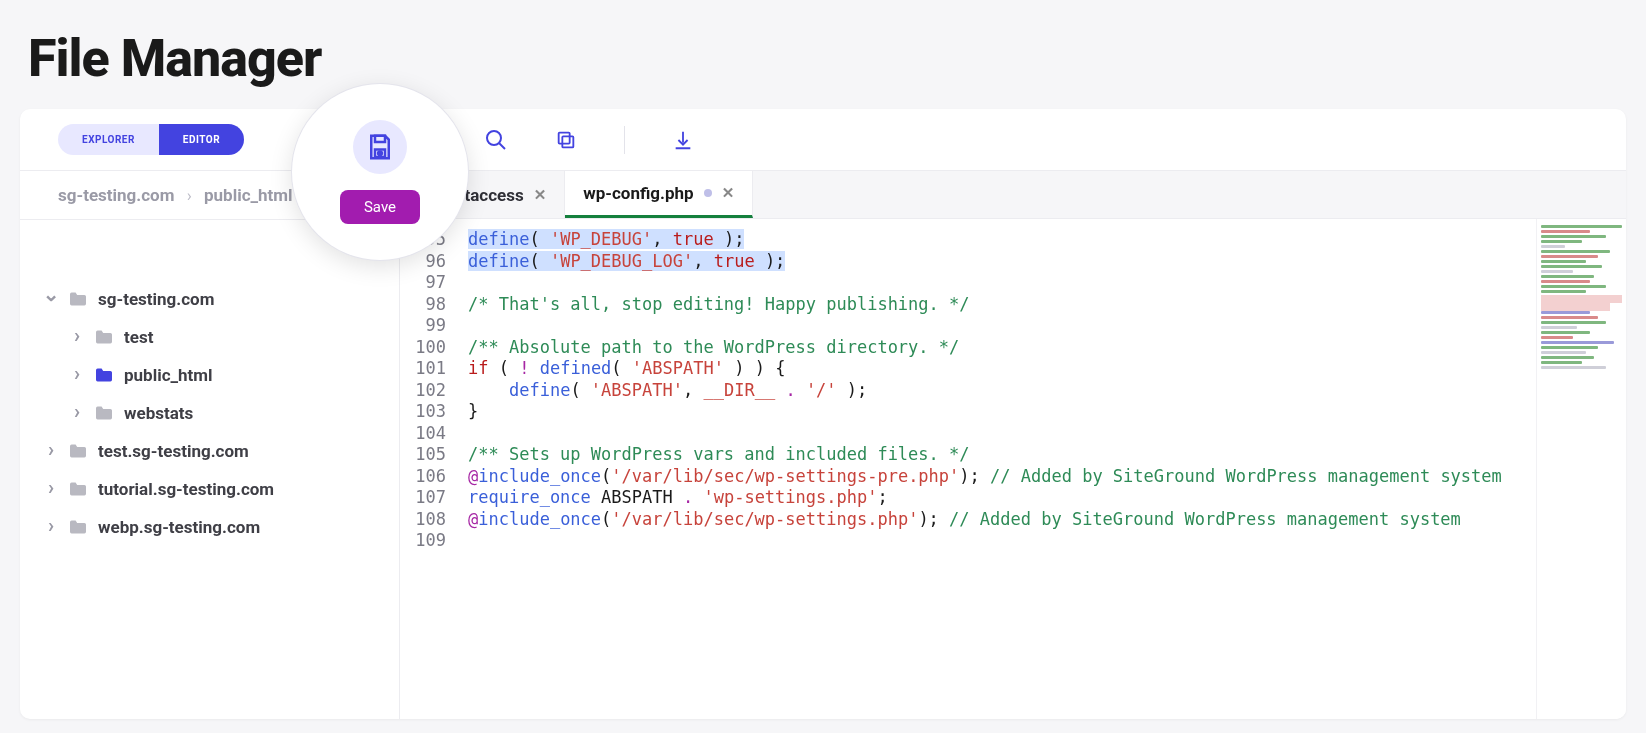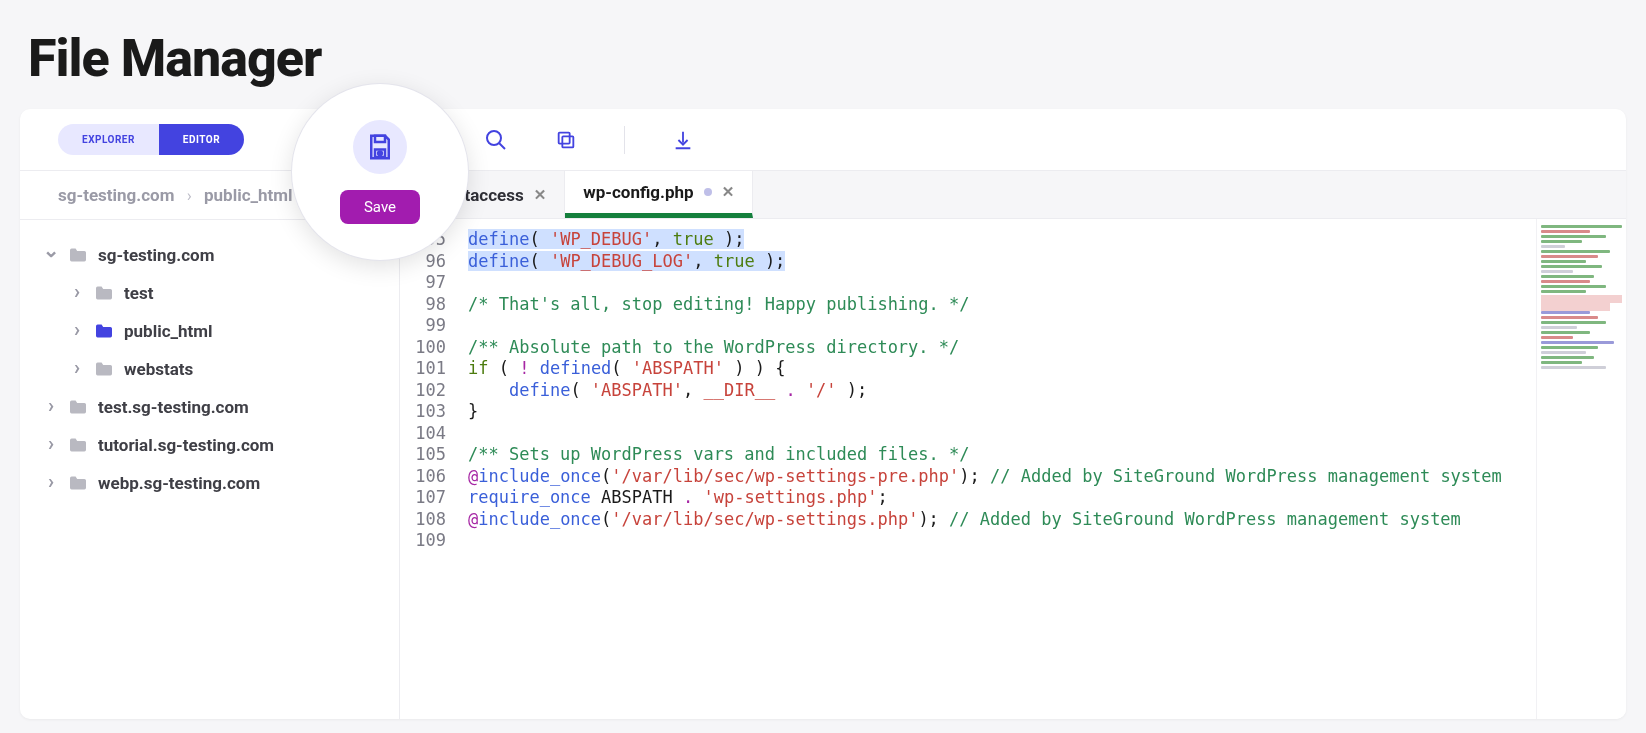--- a/index.html
+++ b/index.html
@@ -62,20 +62,21 @@
   cursor:pointer;
   color:#4343e0;
 }
 .vdiv { width:1px; height:28px; background:#e3e3ea; }
 .body-row { display:flex; flex:1; overflow:hidden; }
 .sidebar {
   width: 380px;
   border-right:1px solid #ececf0;
   display:flex;
   flex-direction:column;
+  gap:44px;
 }
 .breadcrumb {
   padding: 14px 20px 14px 38px;
   font-size: 17px;
   font-weight: 700;
   color: #9a9aa6;
   border-bottom:1px solid #ececf0;
 }
 .breadcrumb .sep { margin: 0 8px; color:#bdbdc8; font-weight:400;}
 .tree {
@@ -117,21 +118,21 @@
   display:flex;
   align-items:center;
   gap:10px;
   font-size:17px;
   font-weight:700;
   color:#2f2f36;
   cursor:pointer;
   border-right:1px solid #ececf0;
 }
 .file-tab.inactive { color:#2f2f36; background:#f6f6f8;}
-.file-tab.active { background:#fff; border-bottom:5px solid #15803d; color:#1a1a1a;}
+.file-tab.active { background:#fff; border-bottom:3px solid #15803d; color:#1a1a1a;}
 .file-tab .close { color:#888; font-size:15px; cursor:pointer;}
 .file-tab .dirty { width:8px; height:8px; border-radius:50%; background:#bfbfe8; display:inline-block;}
 .code-wrap { flex:1; display:flex; position:relative; overflow:hidden;}
 .gutter {
   width:58px;
   padding: 10px 12px 10px 0;
   text-align:right;
   font-family: "SFMono-Regular", Menlo, Consolas, monospace;
   font-size:17px;
   line-height:21.5px;
@@ -144,21 +145,21 @@
   padding: 10px 0 10px 10px;
   font-family: "SFMono-Regular", Menlo, Consolas, monospace;
   font-size:17px;
   line-height:21.5px;
   white-space:pre;
   color:#1a1a1a;
   overflow:hidden;
 }
 .tok-fn   { color:#3a5fd9; }
 .tok-str  { color:#c7433b; }
-.tok-kw   { color:#4d7c0f; }
+.tok-kw   { color:#b91c1c; }
 .tok-const{ color:#c7433b; }
 .tok-cmt  { color:#2e8b57; }
 .tok-op   { color:#a626a4; }
 .hl { background:#cfe0ff; }
 
 .minimap {
   width:90px;
   background:#fff;
   border-left:1px solid #f1f1f4;
   padding:6px 4px;

